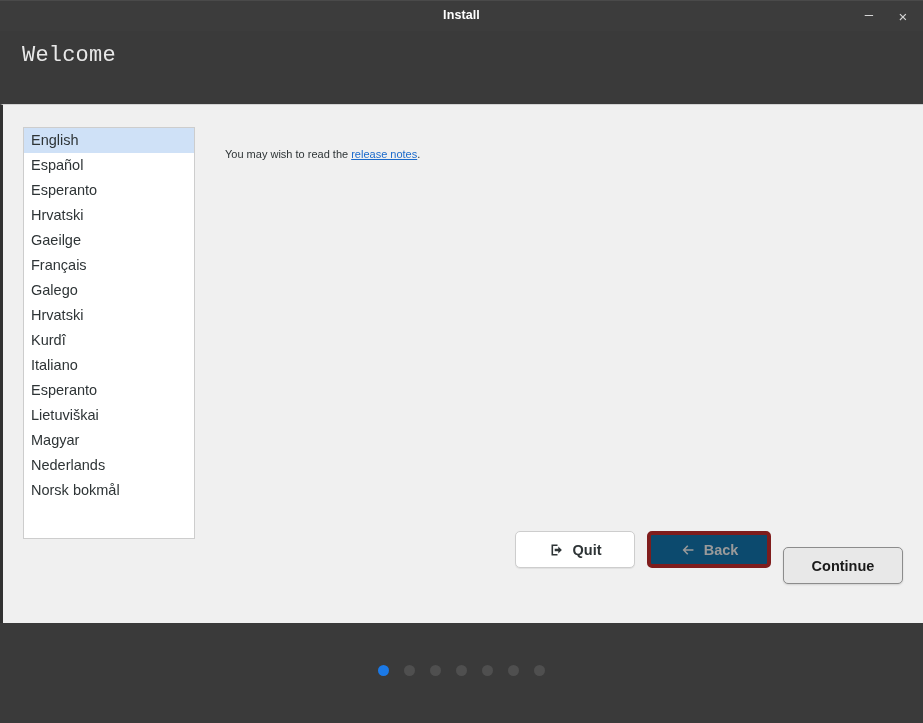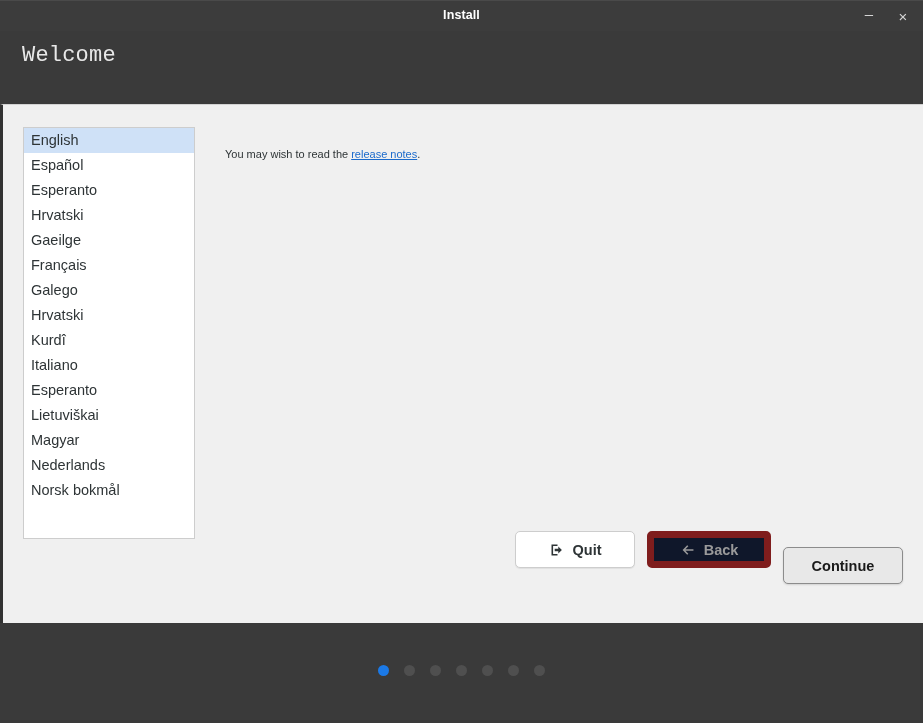--- a/index.html
+++ b/index.html
@@ -165,22 +165,22 @@
     user-select: none;
   }
   .btn-quit {
     background: #ffffff;
     border: 1px solid #cdcdcd;
     color: #2e3436;
     min-width: 120px;
     box-shadow: 0 1px 1px rgba(0,0,0,0.07);
   }
   .btn-back {
-    background: #0f172a;
-    border: 7px solid #7f1d1d;
+    background: #0c4a6e;
+    border: 4px solid #7f1d1d;
     color: #9a9a9a;
     min-width: 124px;
     font-weight: bold;
   }
   .btn-continue {
     background: #e8e8e8;
     border: 1px solid #8c8c8c;
     color: #1a1a1a;
     min-width: 120px;
     box-shadow: 0 1px 2px rgba(0,0,0,0.13);

